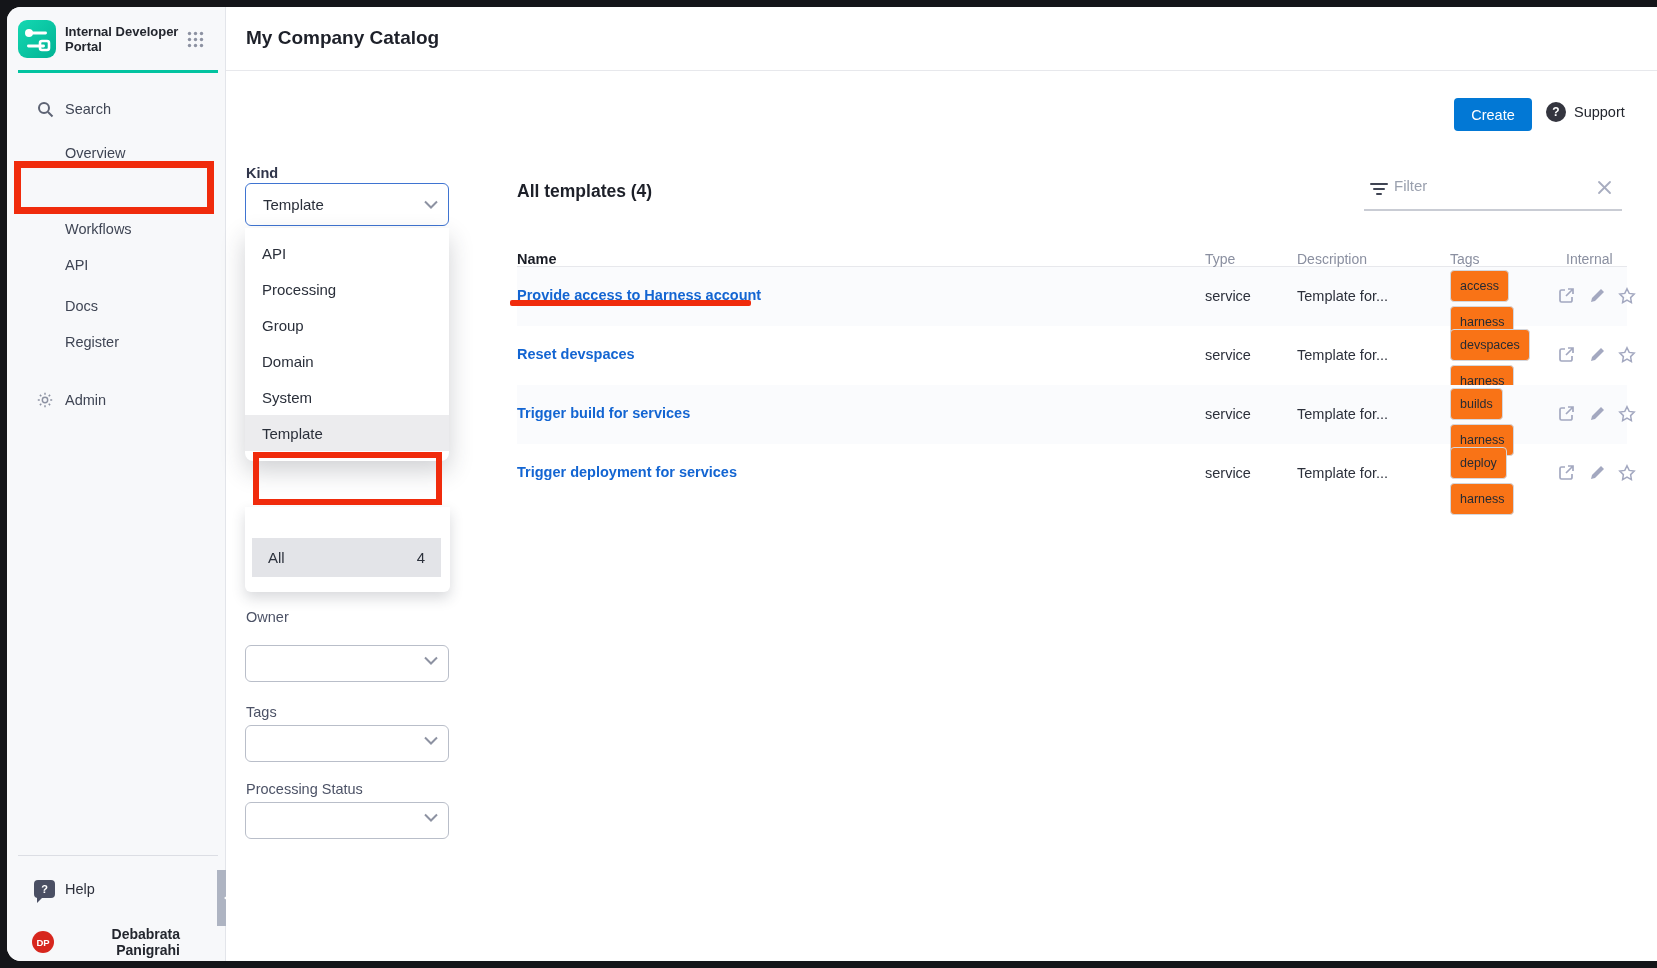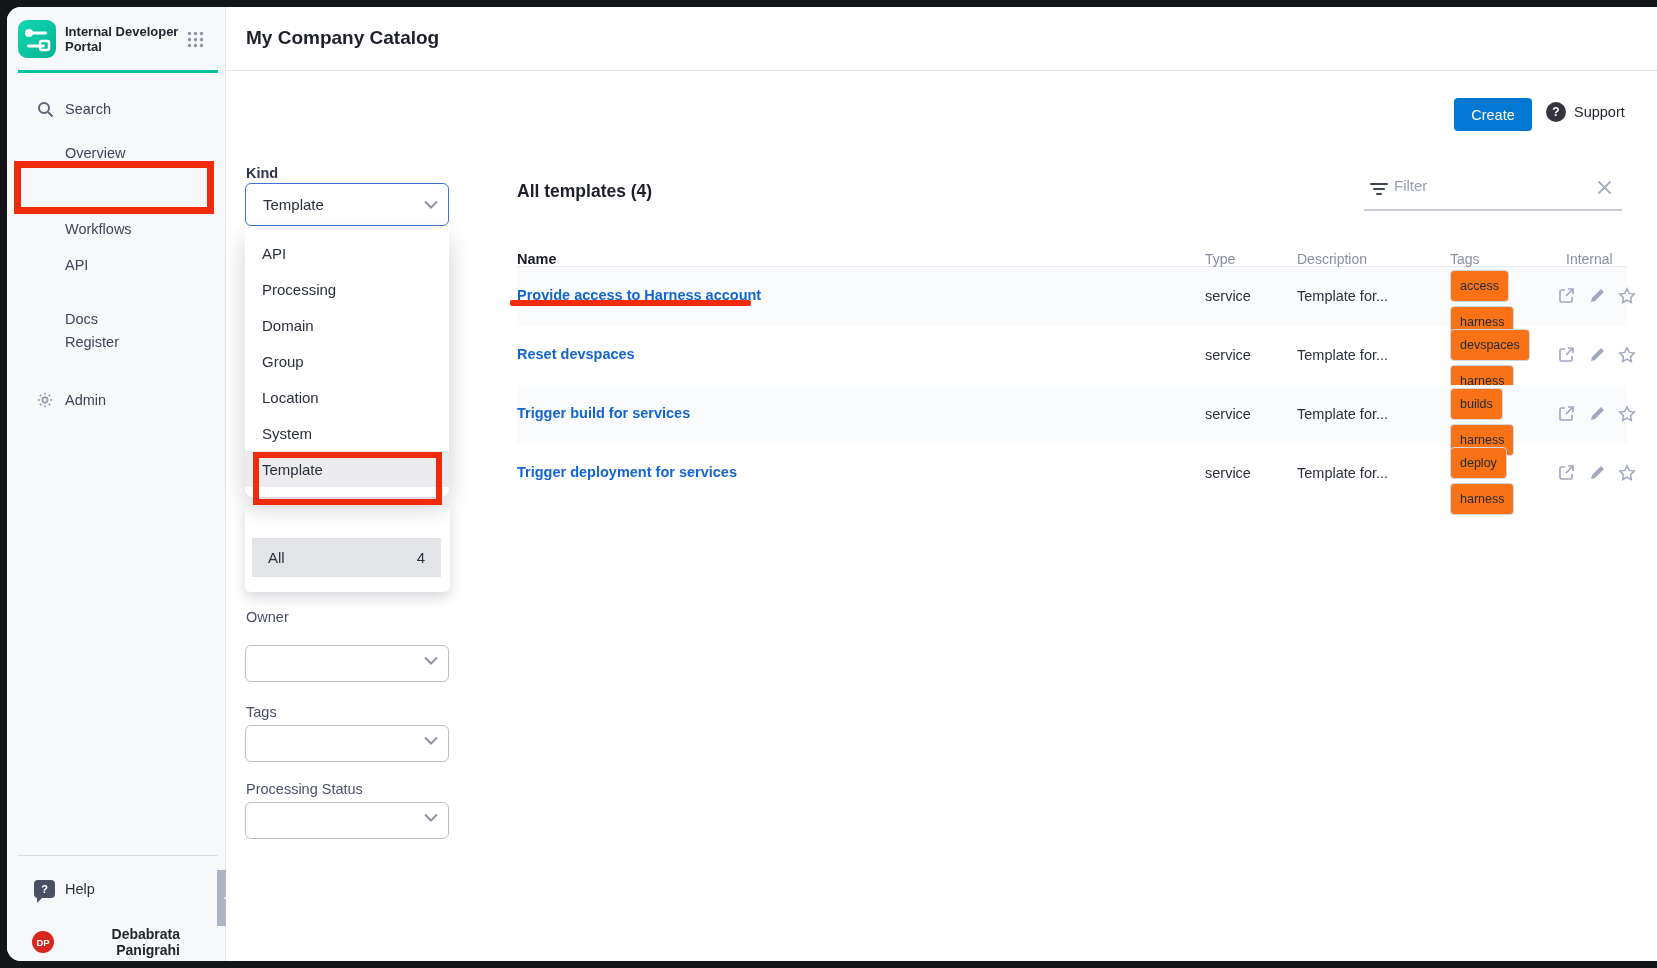--- a/index.html
+++ b/index.html
@@ -161,21 +161,21 @@
 
       <div class="side-item" style="top:128px">
         <span class="lbl">Overview</span>
       </div>
       <div class="side-item" style="top:204px">
         <span class="lbl">Workflows</span>
       </div>
       <div class="side-item" style="top:240px">
         <span class="lbl">API</span>
       </div>
-      <div class="side-item" style="top:294px">
+      <div class="side-item" style="top:281px">
         <span class="lbl">Docs</span>
       </div>
       <div class="side-item" style="top:317px">
         <span class="lbl">Register</span>
       </div>
 
       <div class="side-item" style="top:375px">
         <span class="side-icon" style="color:#8d92a2">
           <svg width="18" height="18" viewBox="0 0 20 20" fill="none" stroke="currentColor" stroke-width="1.6">
             <circle cx="10" cy="10" r="3"></circle>
@@ -224,27 +224,24 @@
       </div>
 
       <div class="dropdown">
         <div class="dd-item">
             <span>API</span>
           </div>
         <div class="dd-item">
             <span>Processing</span>
           </div>
         <div class="dd-item">
+            <span>Group</span>
+          </div>
+        <div class="dd-item">
             <span>Domain</span>
-          </div>
-        <div class="dd-item">
-            <span>Group</span>
-          </div>
-        <div class="dd-item">
-            <span>Location</span>
           </div>
         <div class="dd-item">
             <span>System</span>
           </div>
         <div class="dd-item selected">
             <span>Template</span>
           </div>
       </div>
 
       <div class="kind-card">

